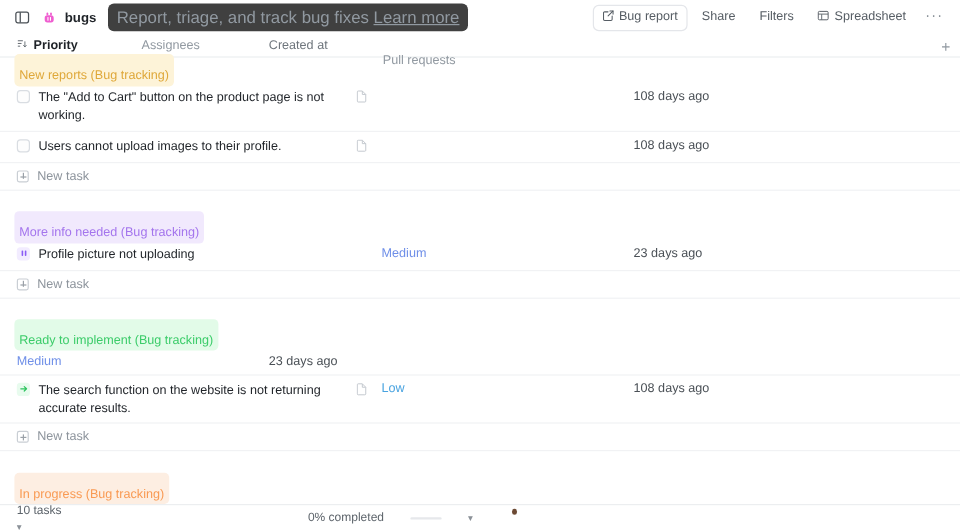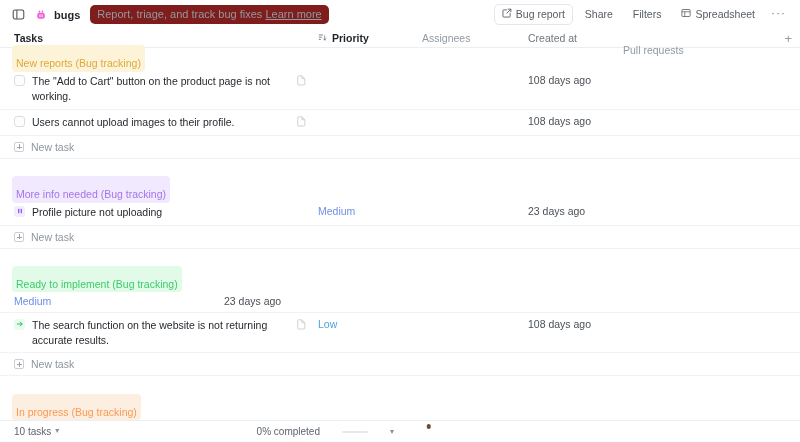--- a/index.html
+++ b/index.html
@@ -32,24 +32,24 @@
     flex: none;
     width: 13px; height: 13px;
     display:flex; align-items:center; justify-content:center;
   }
   .proj-name {
     font-size: 11px; font-weight: bold; color: #1f2328;
     flex: none;
     margin-left: -1px;
   }
   .desc-pill {
-    background: #7f1d1d;
+    background: #404040;
     border-radius: 5px;
     padding: 3px 7px 4px 7px;
-    font-size: 11px;
+    font-size: 14px;
     color: #9199a1;
     white-space: nowrap;
     margin-left: 2px;
   }
   .desc-pill a { color: #9199a1; text-decoration: underline; }
   .topbar-right {
     margin-left: auto;
     display: flex; align-items: center; gap: 4px;
   }
   .tb-btn {
@@ -210,21 +210,21 @@
     position: absolute;
     left: 0; bottom: 0;
     width: 800px; height: 22px;
     border-top: 1px solid #eceef0;
     display: flex; align-items: center;
     font-size: 10px;
     color: #5d646b;
     padding: 0 8px 0 14px;
     background: #fff;
   }
-  .foot-tasks { display: flex; align-items: flex-start; gap: 4px; cursor: pointer; }
+  .foot-tasks { display: flex; align-items: flex-start; gap: 4px; cursor: pointer; flex-direction: column; }
   .foot-completed {
     margin-left: auto;
     margin-right: 398px;
     display: flex; align-items: center; gap: 22px;
     cursor: pointer;
   }
   .progress-track {
     width: 26px; height: 2px; border-radius: 2px;
     background: #e6e8eb;
   }
@@ -280,21 +280,20 @@
           <line x1="6" y1="6.2" x2="6" y2="13.4" stroke="#565d64" stroke-width="1.2"></line>
         </svg>
       </span>
       <span>Spreadsheet</span>
     </button>
     <span class="tb-more">···</span>
   </div>
 </div>
 
 <div class="colhead">
-  <div class="c-tasks">Tasks</div>
   <div class="c-pri">
     <span>
       <svg width="9" height="9" viewBox="0 0 16 16" fill="none">
         <line x1="1.5" y1="3.5" x2="9" y2="3.5" stroke="#5c636a" stroke-width="1.4"></line>
         <line x1="1.5" y1="7.5" x2="7" y2="7.5" stroke="#5c636a" stroke-width="1.4"></line>
         <line x1="1.5" y1="11.5" x2="5" y2="11.5" stroke="#5c636a" stroke-width="1.4"></line>
         <path d="M12 5v7M12 12.4l-2-2M12 12.4l2-2" stroke="#5c636a" stroke-width="1.3" stroke-linecap="round"></path>
       </svg>
     </span>
     <span>Priority</span>

